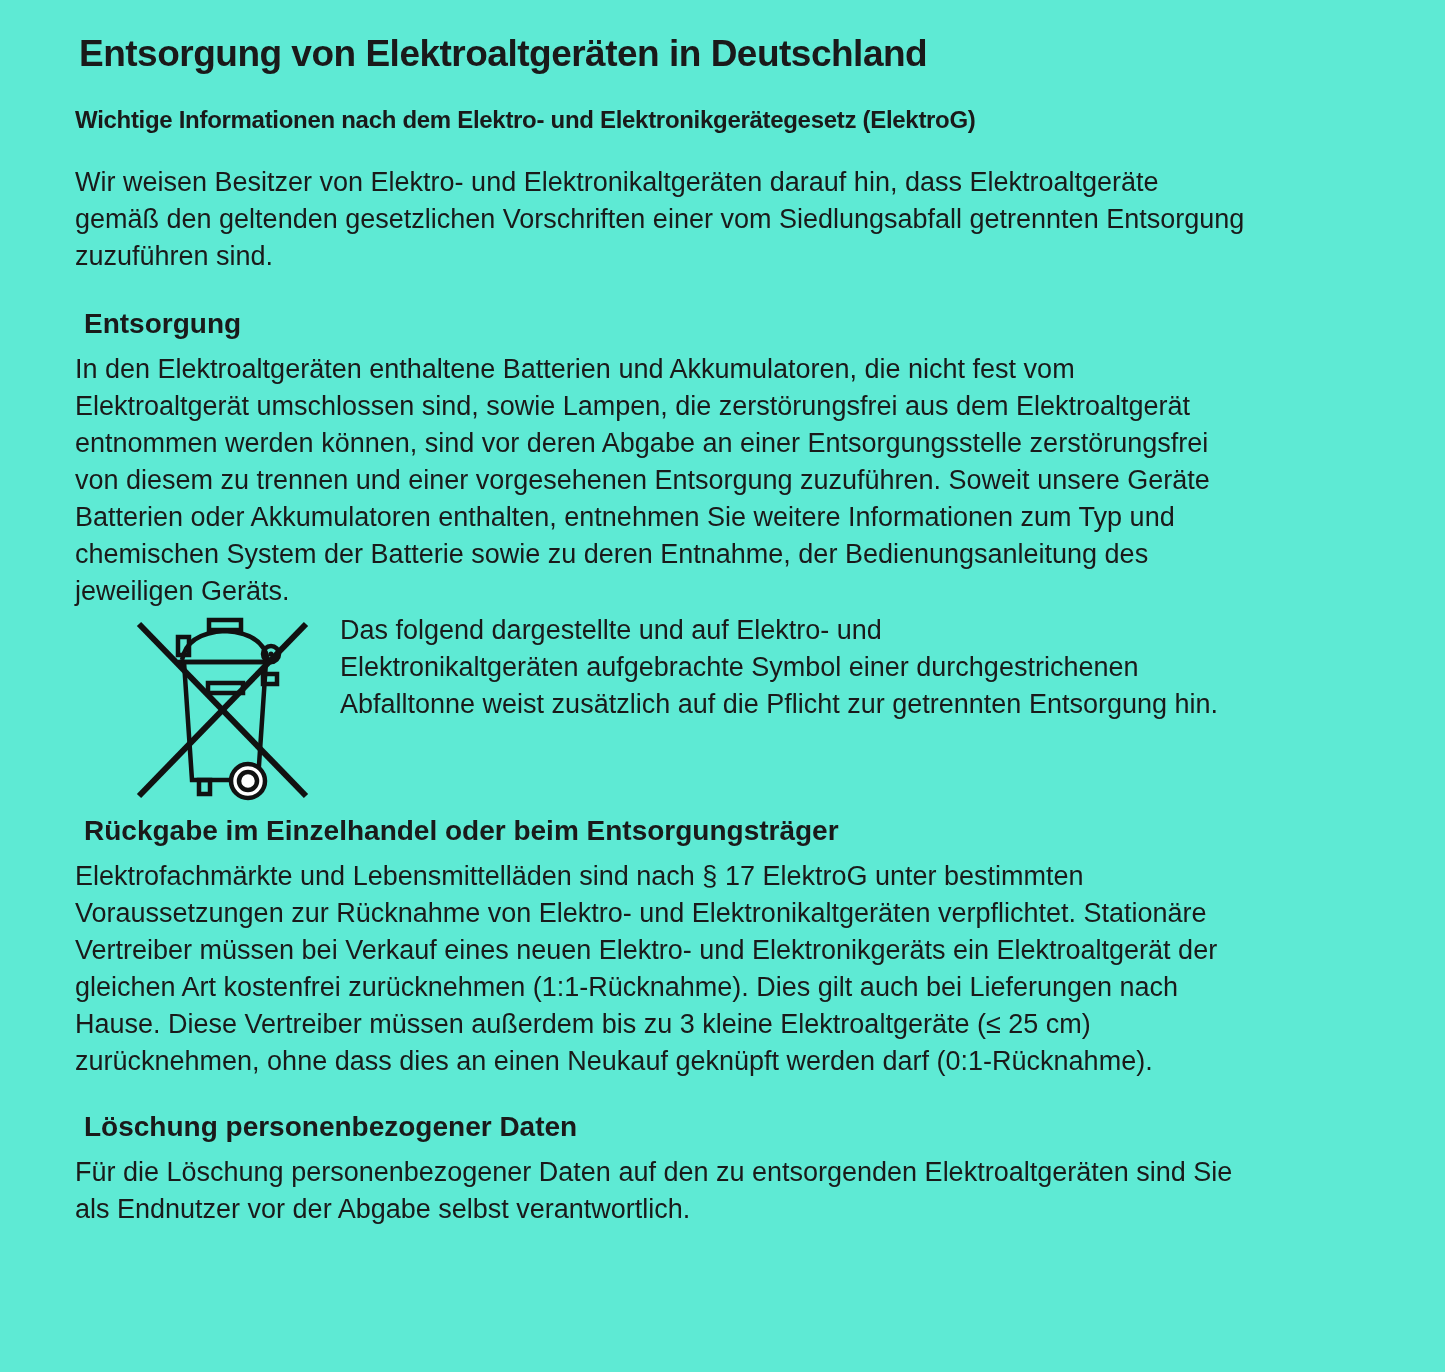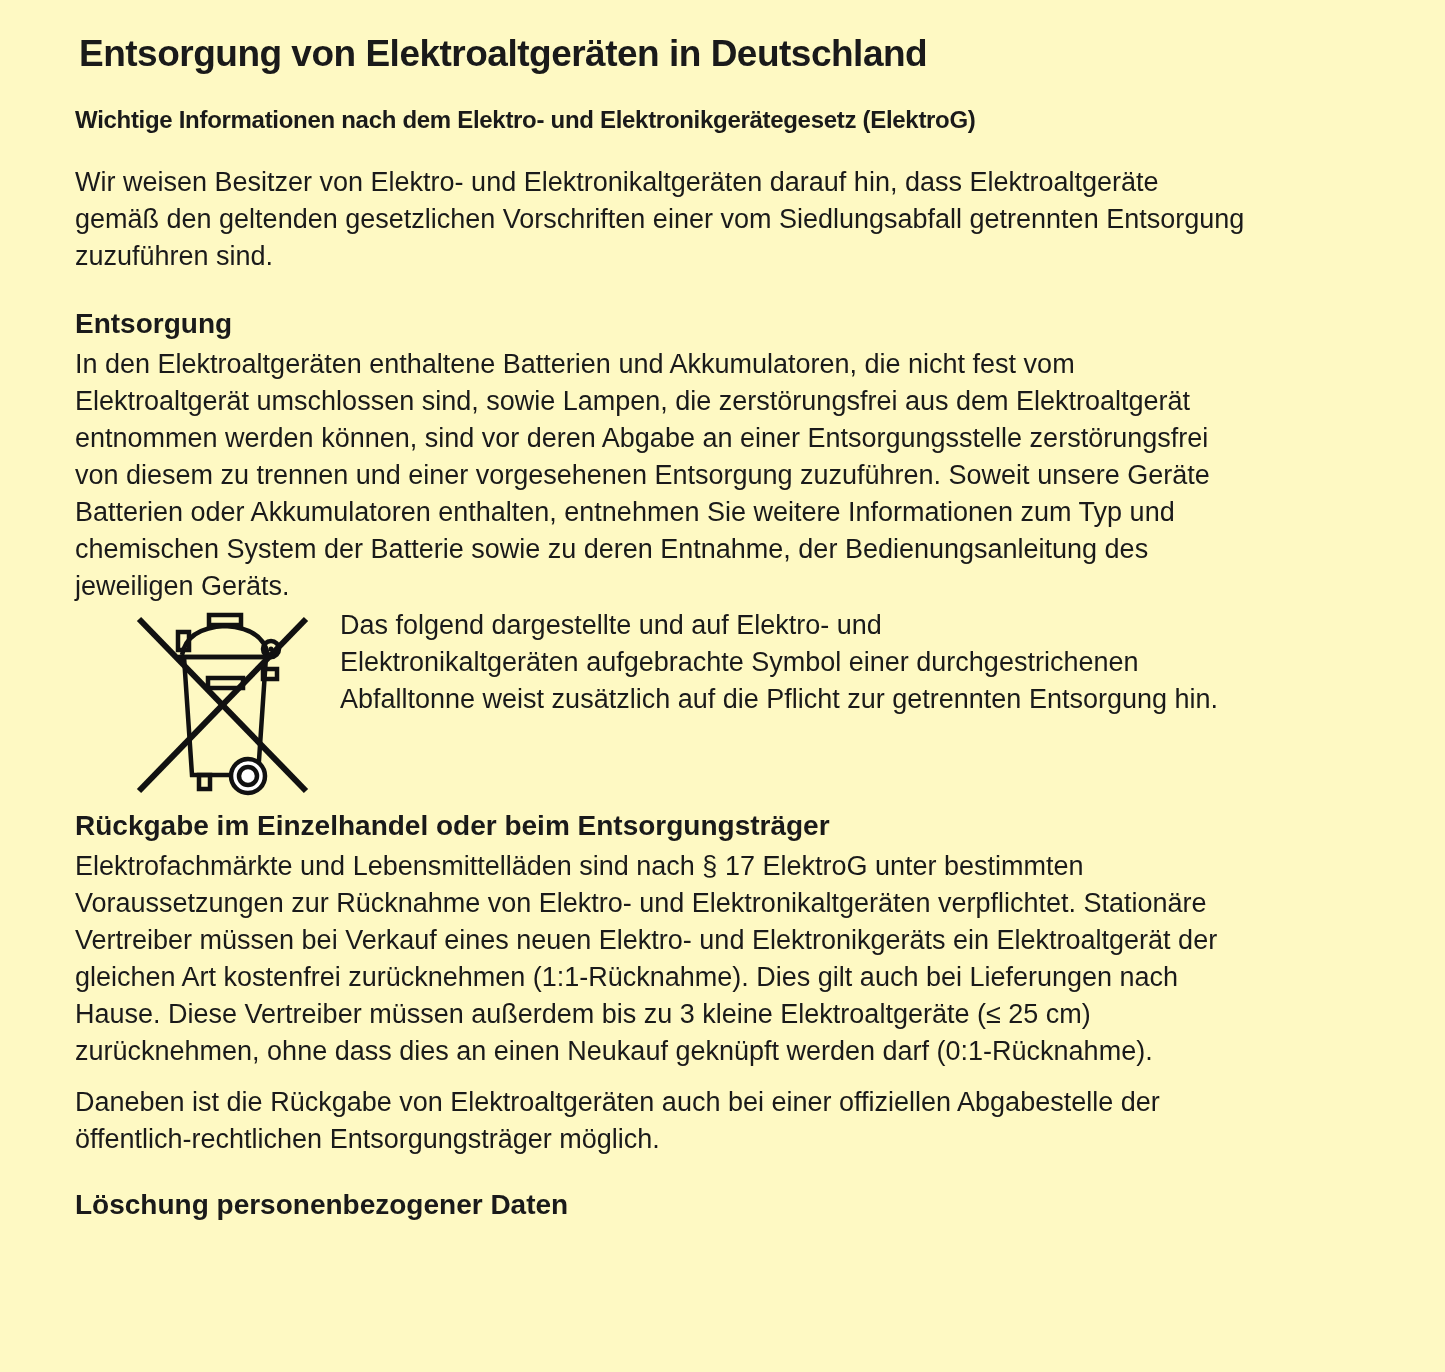--- a/index.html
+++ b/index.html
@@ -1,21 +1,21 @@
 <!DOCTYPE html>
 <html lang="de"><head>
 <meta charset="utf-8">
 <style>
   html,body{margin:0;padding:0;background:#ffffff;}
   .page{
     position:relative;
     width:1445px;
     height:1372px;
     box-sizing:border-box;
-    background:#fef9c3;
+    background:#5eead4;
     color:#1a1a1a;
     font-family:"Liberation Sans", sans-serif;
     padding:30px 40px 0 75px;
     overflow:hidden;
   }
   .title{
     font-size:37px;
     font-weight:700;
     letter-spacing:-0.5px;
     line-height:48px;
@@ -33,21 +33,21 @@
     font-size:27px;
     line-height:37px;
     white-space:pre-line;
     margin:0;
   }
   .intro{margin-top:26px;}
   .section-heading{
     font-size:28px;
     font-weight:700;
     line-height:37px;
-    margin:0;
+    margin:9px;
   }
   .h-entsorgung{margin-top:30px;}
   .p-entsorgung{margin-top:4px;}
   .symbol-row{
     display:flex;
     align-items:flex-start;
   }
   .bin-wrap{
     flex:none;
     width:185px;
@@ -126,18 +126,18 @@
 Abfalltonne weist zusätzlich auf die Pflicht zur getrennten Entsorgung hin.</p>
   </div>
 
   <h3 class="section-heading h-rueckgabe">Rückgabe im Einzelhandel oder beim Entsorgungsträger</h3>
   <p class="para p-rueckgabe">Elektrofachmärkte und Lebensmittelläden sind nach § 17 ElektroG unter bestimmten
 Voraussetzungen zur Rücknahme von Elektro- und Elektronikaltgeräten verpflichtet. Stationäre
 Vertreiber müssen bei Verkauf eines neuen Elektro- und Elektronikgeräts ein Elektroaltgerät der
 gleichen Art kostenfrei zurücknehmen (1:1-Rücknahme). Dies gilt auch bei Lieferungen nach
 Hause. Diese Vertreiber müssen außerdem bis zu 3 kleine Elektroaltgeräte (≤ 25 cm)
 zurücknehmen, ohne dass dies an einen Neukauf geknüpft werden darf (0:1-Rücknahme).</p>
-  <p class="para p-daneben">Daneben ist die Rückgabe von Elektroaltgeräten auch bei einer offiziellen Abgabestelle der
-öffentlich-rechtlichen Entsorgungsträger möglich.</p>
 
   <h3 class="section-heading h-loeschung">Löschung personenbezogener Daten</h3>
+  <p class="para p-loeschung">Für die Löschung personenbezogener Daten auf den zu entsorgenden Elektroaltgeräten sind Sie
+als Endnutzer vor der Abgabe selbst verantwortlich.</p>
 
 </div>
 
 </body></html>

